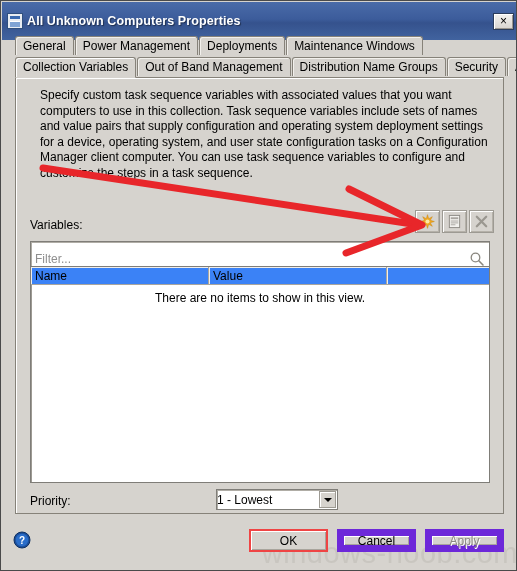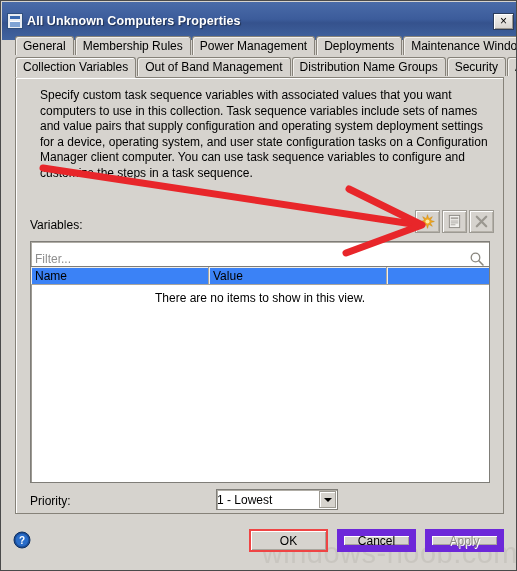--- a/index.html
+++ b/index.html
@@ -344,21 +344,20 @@
   <div class="titlebar">
     <span class="title-icon"></span>
     <span class="title-text">All Unknown Computers Properties</span>
     <span class="title-spacer"></span>
     <div class="close-btn">×</div>
   </div>
 
   <div class="tabstrip">
     <div class="tabrow row1">
       <div class="tab">General</div>
-      <div class="tab">Membership Rules</div>
       <div class="tab">Power Management</div>
       <div class="tab">Deployments</div>
       <div class="tab">Maintenance Windows</div>
     </div>
     <div class="tabrow row2">
       <div class="tab active">Collection Variables</div>
       <div class="tab">Out of Band Management</div>
       <div class="tab">Distribution Name Groups</div>
       <div class="tab">Security</div>
       <div class="tab">Alerts</div>

